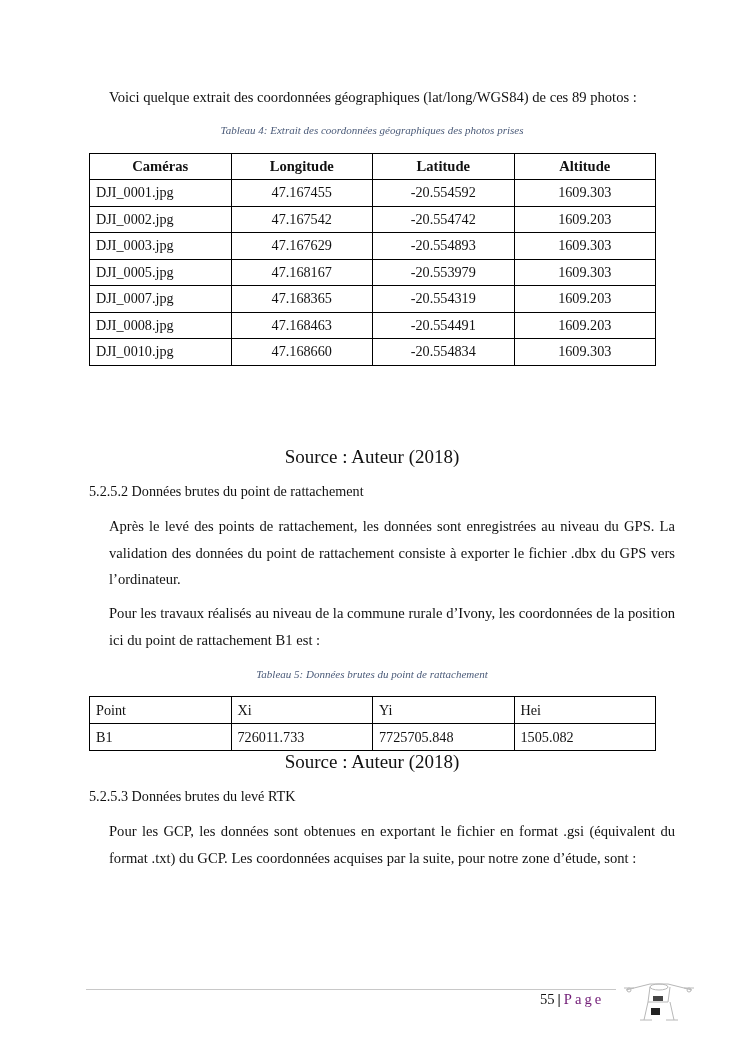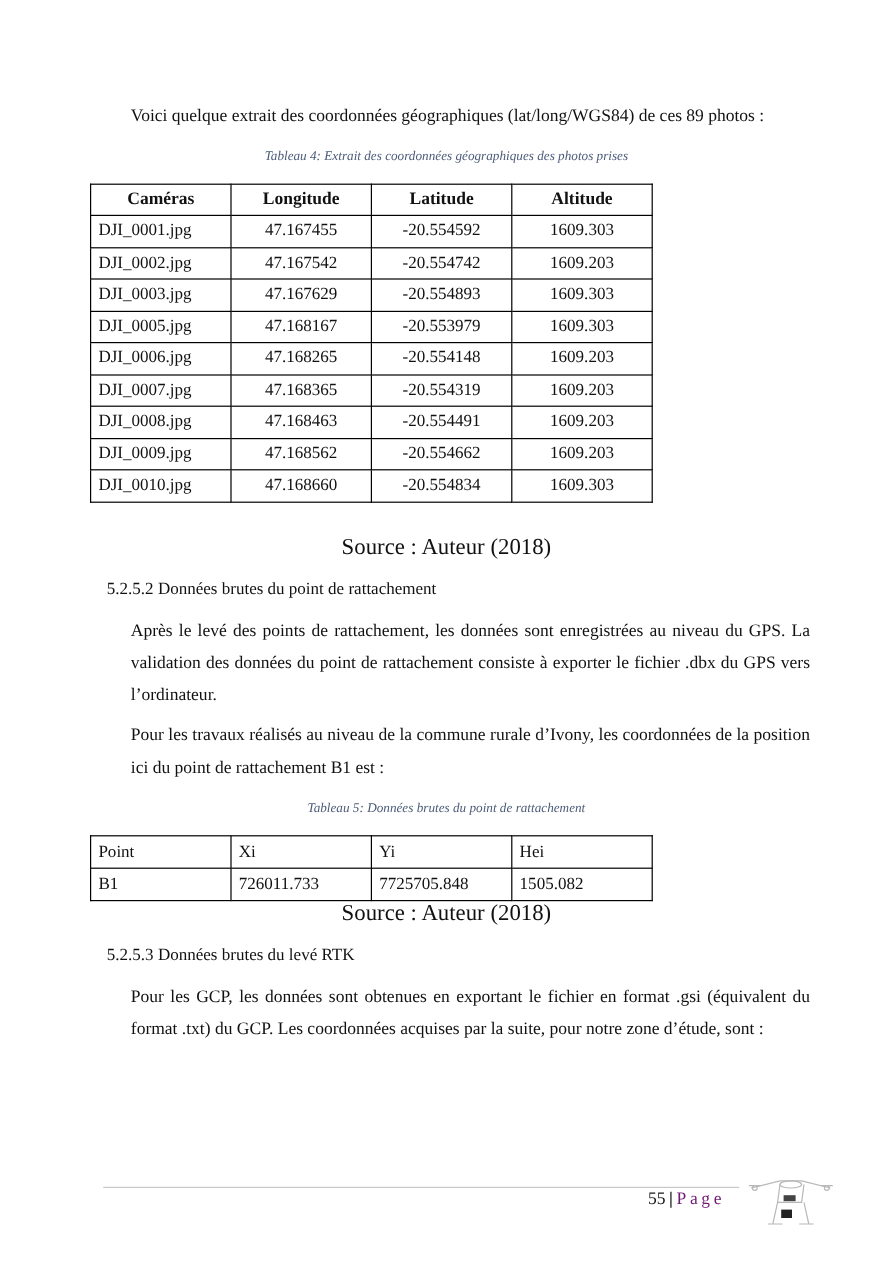--- a/index.html
+++ b/index.html
@@ -14,21 +14,21 @@
     }
     .caption {
       position: absolute; left: 89px; width: 566px; text-align: center;
       font-style: italic; font-size: 11px; color: #4a5a78;
     }
     .source {
       position: absolute; left: 89px; width: 566px; text-align: center;
       font-size: 19px;
     }
     .heading { position: absolute; left: 89px; font-size: 14.2px; }
-    table { position: absolute; left: 75px; width: 469px; border-collapse: collapse; font-size: 14.2px; }
+    table { position: absolute; left: 89px; width: 567px; border-collapse: collapse; font-size: 14.2px; }
     td, th { border: 1px solid #000; padding: 0 6px; }
     .t4 th { height: 25px; font-weight: bold; text-align: center; font-size: 14.6px; }
     .t4 td { height: 25.5px; text-align: center; }
     .t4 td.first { text-align: left; }
     .t5 td { height: 26px; text-align: left; }
     .t4 col, .t5 col { width: 25%; }
     .footer-line { position: absolute; left: 86px; top: 989px; width: 530px; height: 1px; background: #c8c8c8; }
     .pagenum { position: absolute; left: 540px; top: 991px; font-size: 14.6px; }
     .pagenum .bar { font-weight: bold; margin: 0 3px; }
     .pagenum .pg { color: #701a75; letter-spacing: 3px; }
@@ -77,41 +77,29 @@
           <td>-20.554893</td>
           <td>1609.303</td>
         </tr>
         <tr>
           <td class="first">DJI_0005.jpg</td>
           <td>47.168167</td>
           <td>-20.553979</td>
           <td>1609.303</td>
         </tr>
         <tr>
-          <td class="first">DJI_0006.jpg</td>
-          <td>47.168265</td>
-          <td>-20.554148</td>
-          <td>1609.203</td>
-        </tr>
-        <tr>
           <td class="first">DJI_0007.jpg</td>
           <td>47.168365</td>
           <td>-20.554319</td>
           <td>1609.203</td>
         </tr>
         <tr>
           <td class="first">DJI_0008.jpg</td>
           <td>47.168463</td>
           <td>-20.554491</td>
-          <td>1609.203</td>
-        </tr>
-        <tr>
-          <td class="first">DJI_0009.jpg</td>
-          <td>47.168562</td>
-          <td>-20.554662</td>
           <td>1609.203</td>
         </tr>
         <tr>
           <td class="first">DJI_0010.jpg</td>
           <td>47.168660</td>
           <td>-20.554834</td>
           <td>1609.303</td>
         </tr>
       </tbody>
   </table>

